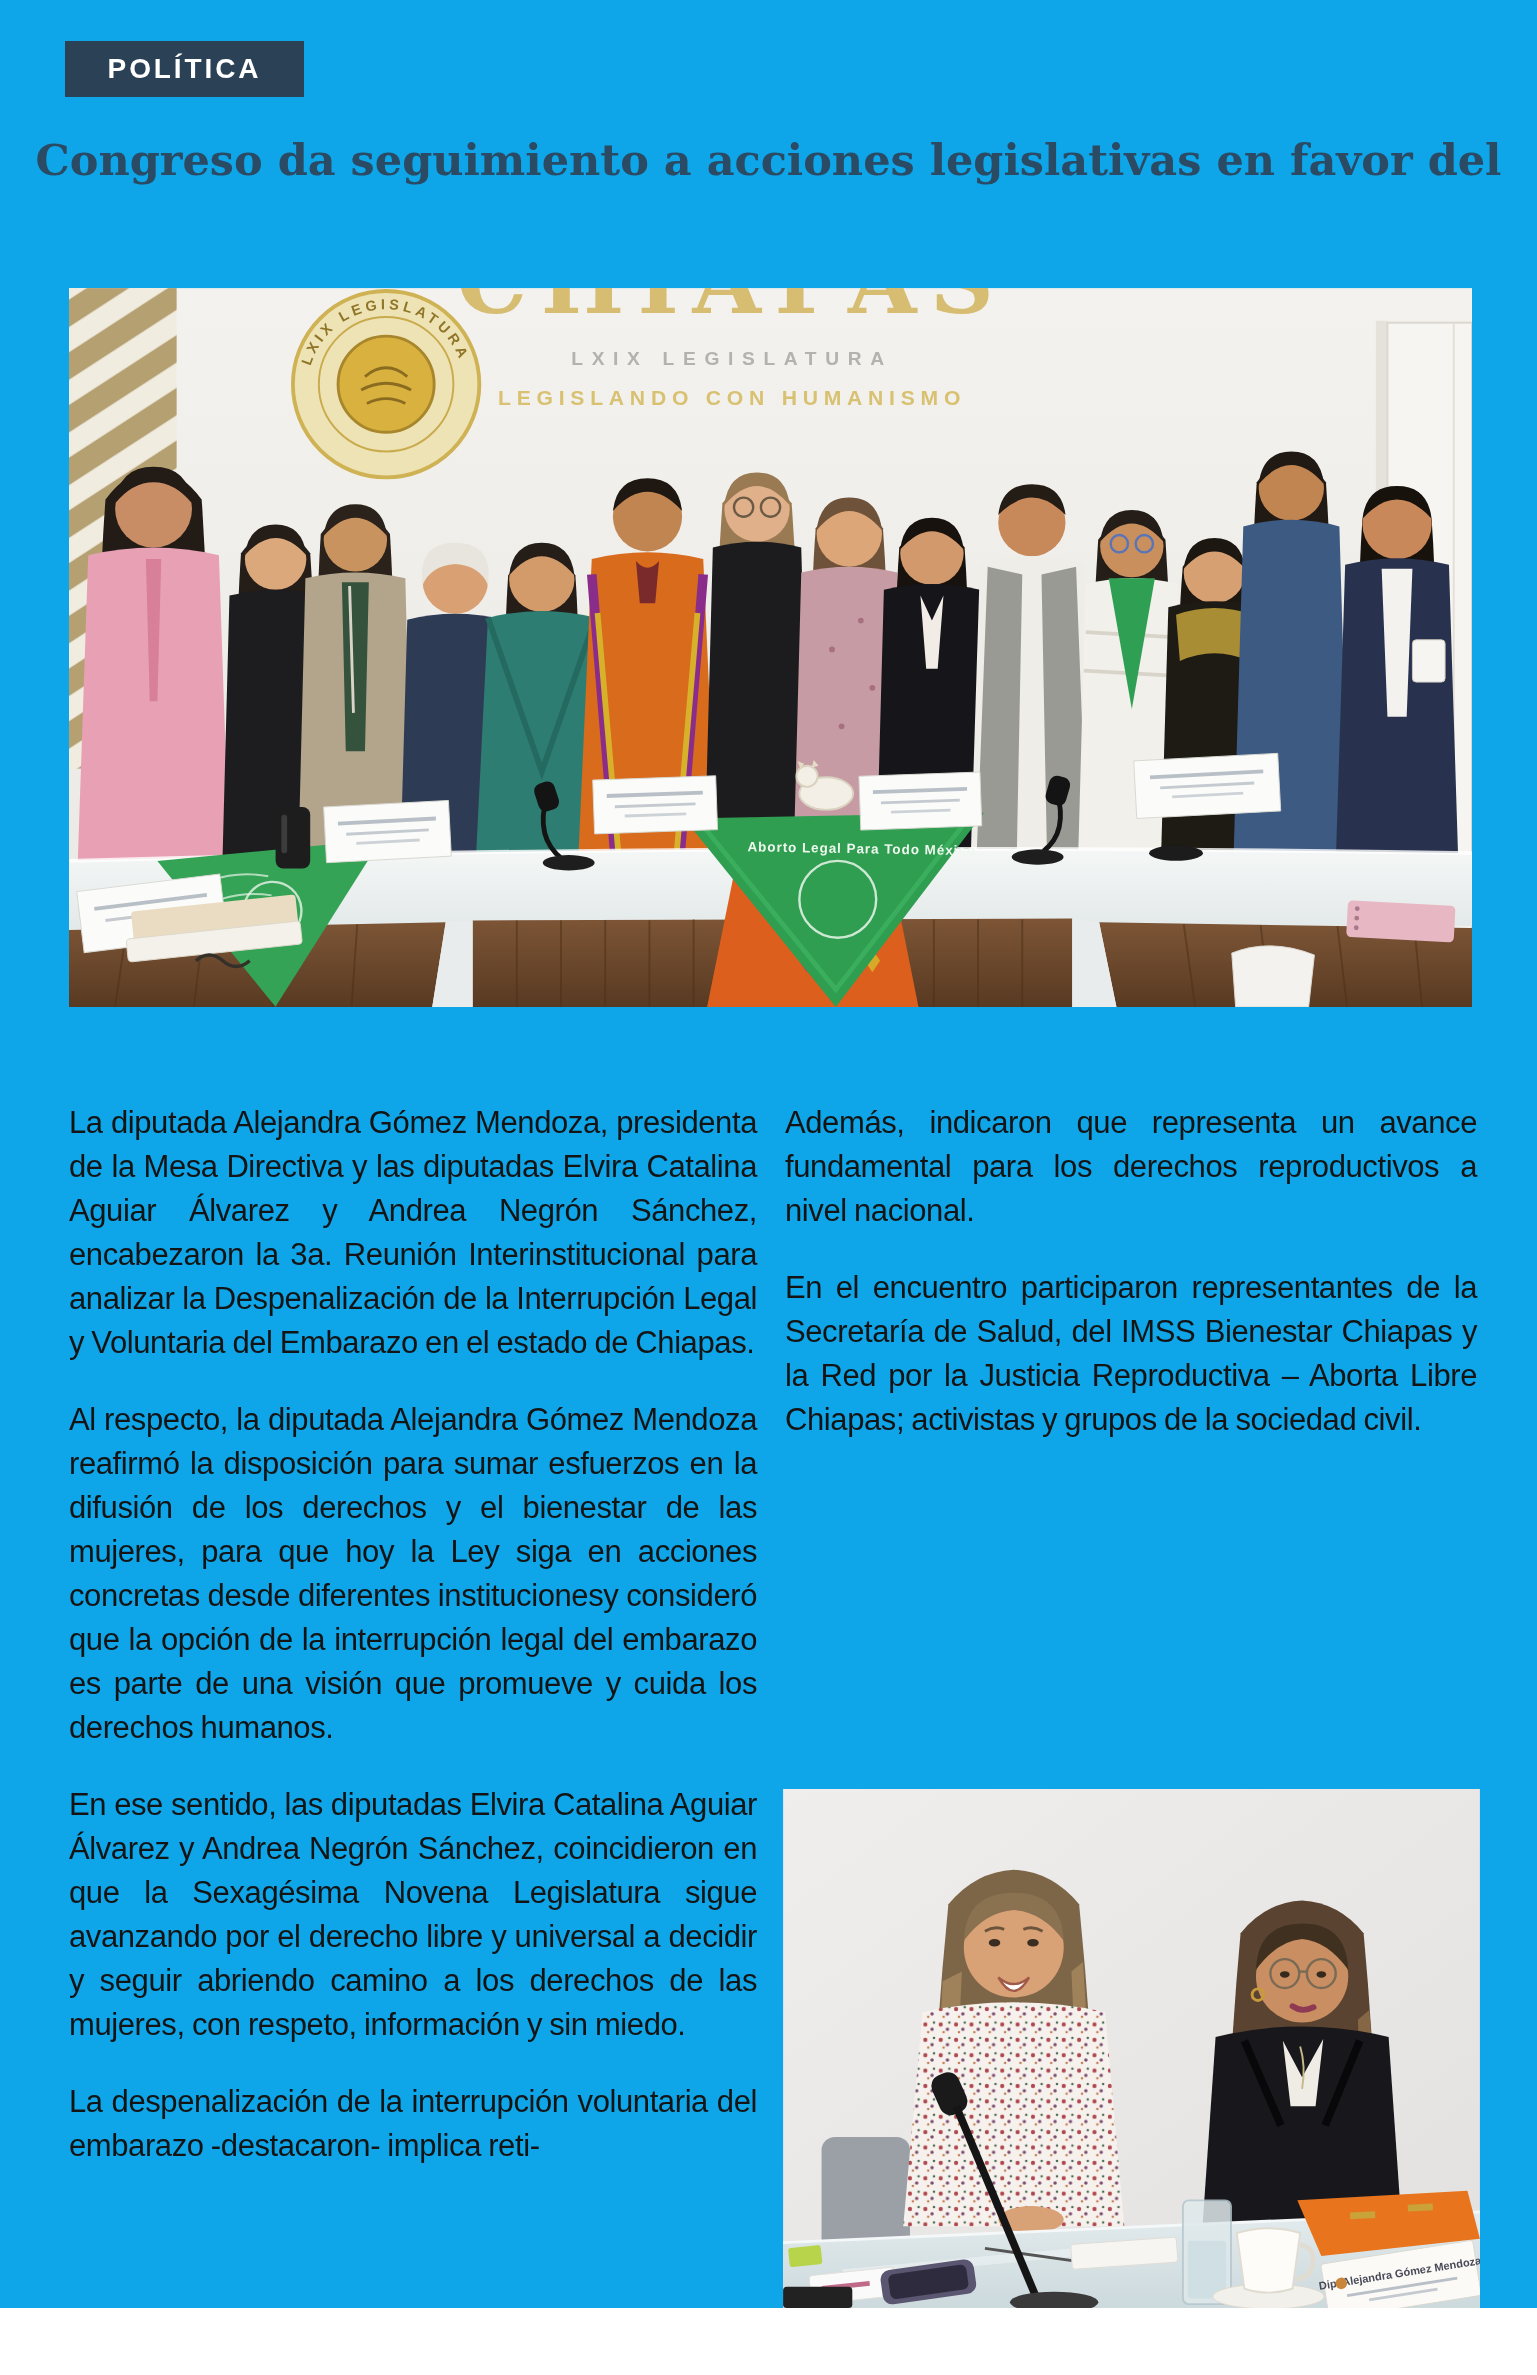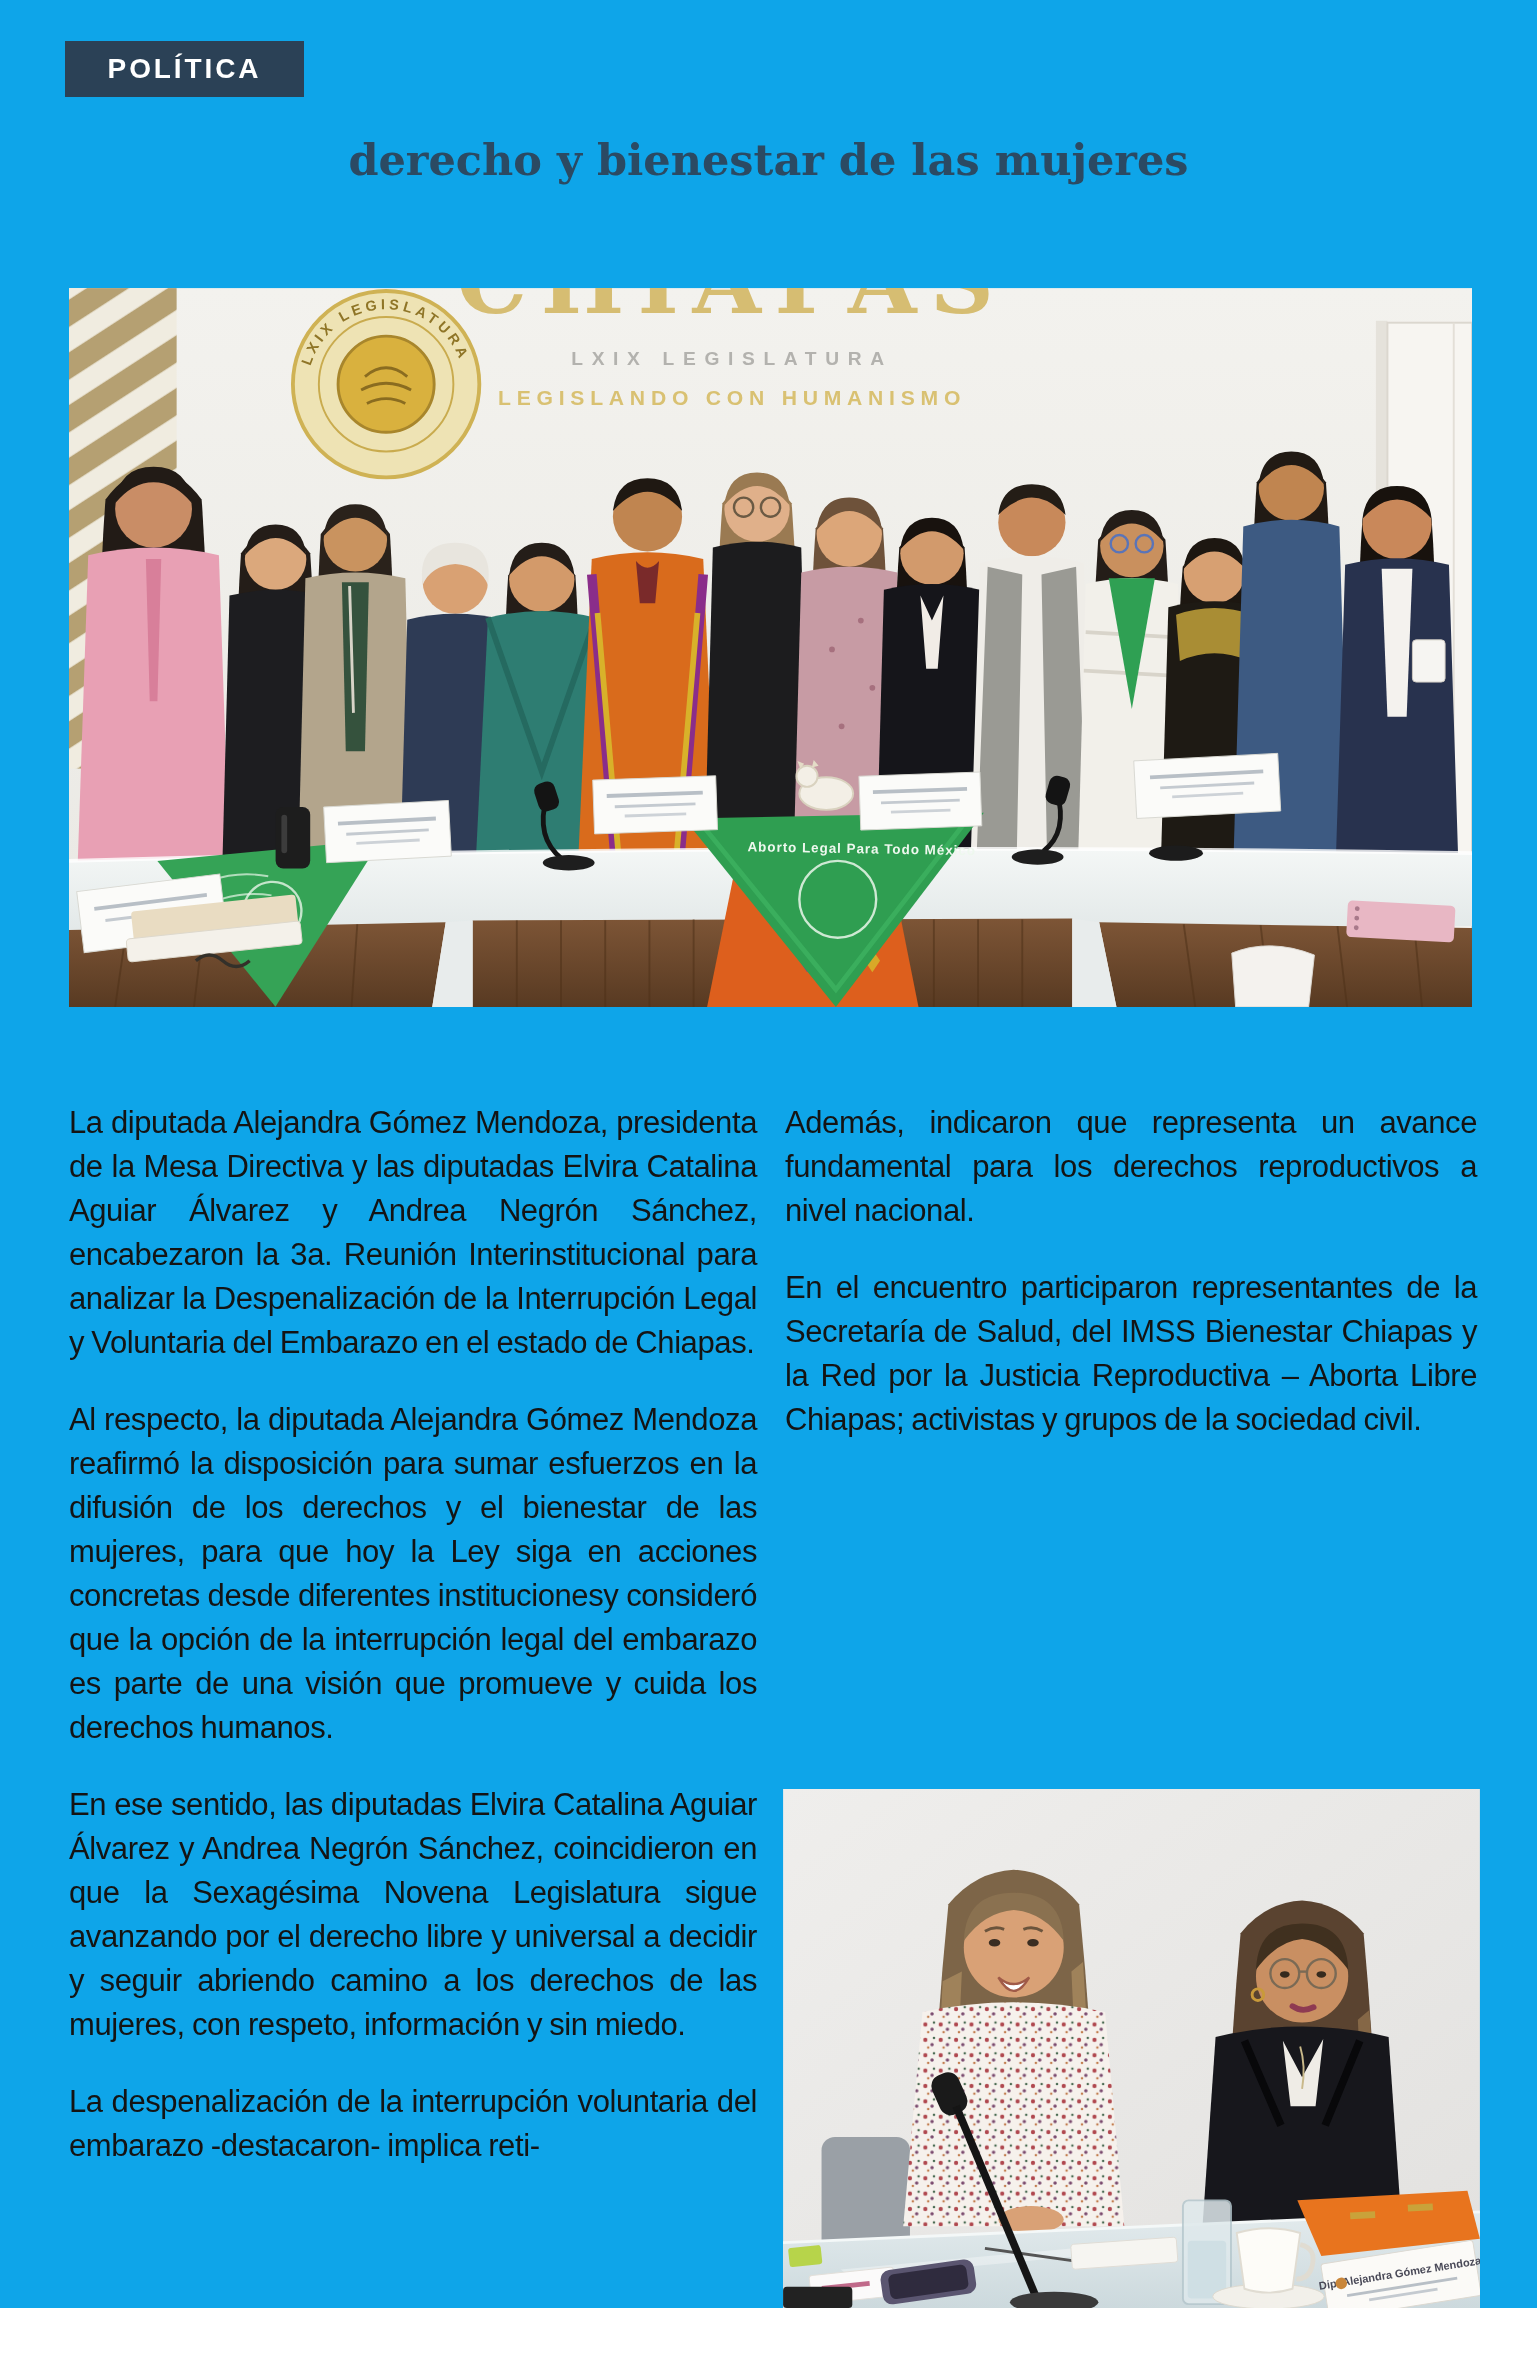--- a/index.html
+++ b/index.html
@@ -29,21 +29,21 @@
 </head>
 <body>
 
 <div class="page">
 
   <div class="badge">
     <span>POLÍTICA</span>
   </div>
 
   <div class="headline">
-    <div>derecho y bienestar de las mujeres</div>
+    <div>Congreso da seguimiento a acciones legislativas en favor del</div>
   </div>
 
   <svg class="photo photo-main" viewBox="0 0 1460 748">
     <defs>
       <linearGradient id="wallGrad" x1="0" y1="0" x2="0" y2="1">
         <stop offset="0" stop-color="#f3f2ee"></stop>
           <stop offset="1" stop-color="#e9e8e3"></stop>
       </linearGradient>
       <pattern id="stripes" width="46" height="46" patternUnits="userSpaceOnUse" patternTransform="rotate(-33)">
         <rect width="46" height="46" fill="#f0ece0"></rect>

